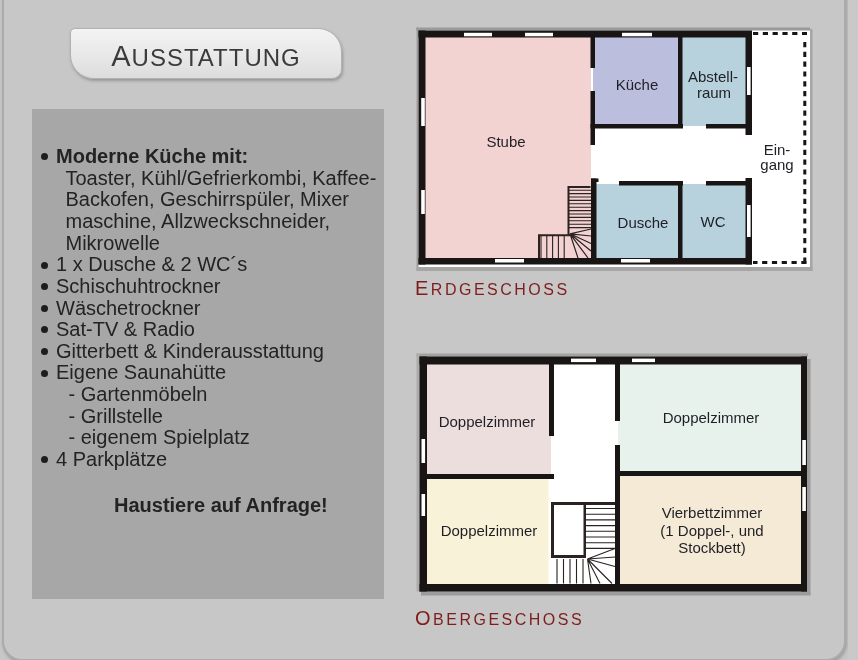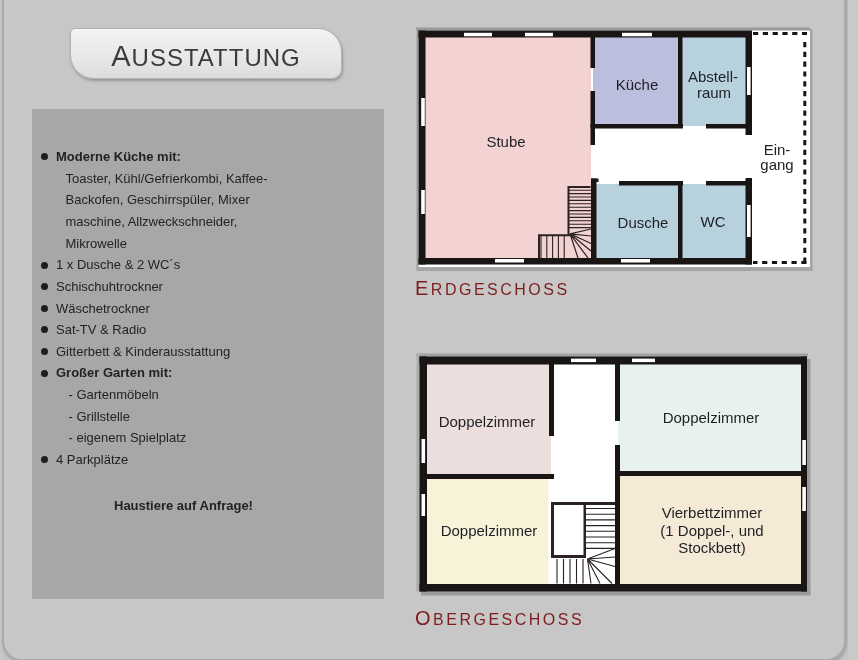--- a/index.html
+++ b/index.html
@@ -1,19 +1,19 @@
 <!DOCTYPE html>
 <html><head>
 <meta charset="utf-8">
 <style>
 html,body{margin:0;padding:0;}
 body{width:858px;height:660px;position:relative;overflow:hidden;
   background:#c7c7c7;font-family:"Liberation Sans",sans-serif;}
 .abs{position:absolute;}
-#list{position:absolute;left:56px;top:146.2px;width:340px;font-size:13px;
+#list{position:absolute;left:56px;top:146.2px;width:340px;font-size:20px;
   line-height:21.62px;color:#232323;}
 #list .ln{position:relative;white-space:nowrap;}
 #list .bu{position:absolute;left:-15.5px;top:7.3px;width:7px;height:7px;
   border-radius:50%;background:#1d1d1d;}
 #list .ind{padding-left:9.5px;}
 #list .dsh{padding-left:12.5px;}
 #list .hau{padding-left:58px;margin-top:3px;font-weight:bold;}
 .cap{position:absolute;color:#7f1d1d;letter-spacing:2.5px;font-size:16px;white-space:nowrap;}
 .cap b{font-weight:normal;font-size:20px;}
 svg text{font-family:"Liberation Sans",sans-serif;font-size:15px;fill:#1f1f26;}
@@ -35,21 +35,21 @@
 <div class="ln"><i class="bu"></i><b>Moderne Küche mit:</b></div>
 <div class="ln ind">Toaster, Kühl/Gefrierkombi, Kaffee-</div>
 <div class="ln ind">Backofen, Geschirrspüler, Mixer</div>
 <div class="ln ind">maschine, Allzweckschneider,</div>
 <div class="ln ind">Mikrowelle</div>
 <div class="ln"><i class="bu"></i>1 x Dusche &amp; 2 WC´s</div>
 <div class="ln"><i class="bu"></i>Schischuhtrockner</div>
 <div class="ln"><i class="bu"></i>Wäschetrockner</div>
 <div class="ln"><i class="bu"></i>Sat-TV &amp; Radio</div>
 <div class="ln"><i class="bu"></i>Gitterbett &amp; Kinderausstattung</div>
-<div class="ln"><i class="bu"></i><b>Großer Garten mit:</b></div>
+<div class="ln"><i class="bu"></i>Eigene Saunahütte</div>
 <div class="ln dsh">- Gartenmöbeln</div>
 <div class="ln dsh">- Grillstelle</div>
 <div class="ln dsh">- eigenem Spielplatz</div>
 <div class="ln"><i class="bu"></i>4 Parkplätze</div>
 <div class="ln">&nbsp;</div>
 <div class="ln hau">Haustiere auf Anfrage!</div>
 </div>
 
 <div class="cap" style="left:415px;top:277px;"><b>E</b>RDGESCHOSS</div>
 

